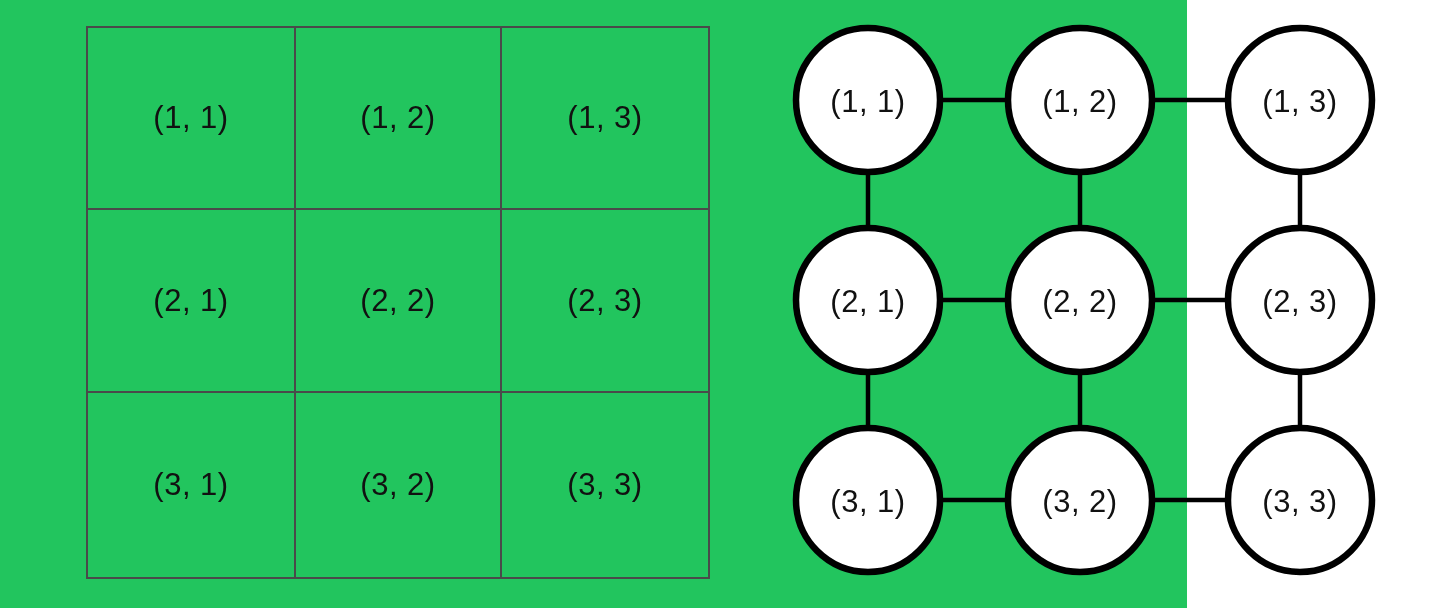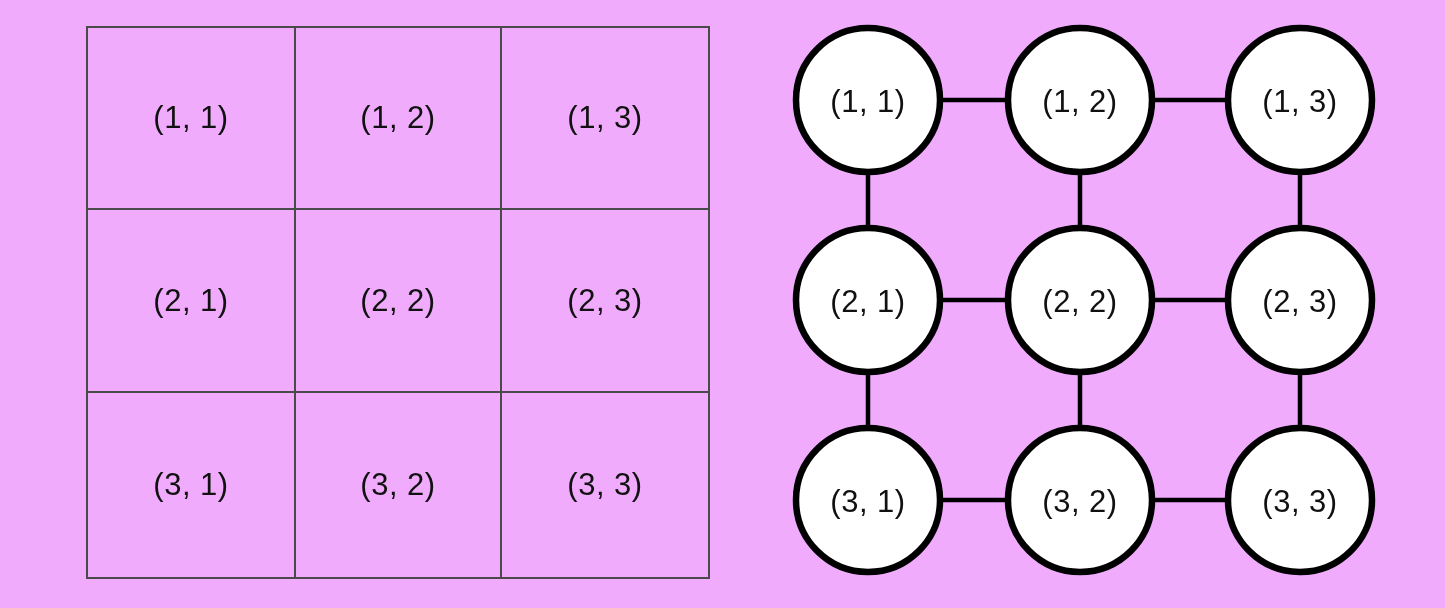--- a/index.html
+++ b/index.html
@@ -8,23 +8,23 @@
     background: #ffffff;
   }
   body {
     width: 1445px;
     height: 608px;
     font-family: "Liberation Sans", sans-serif;
     overflow: hidden;
   }
   #canvas {
     position: relative;
-    width: 1445px;
+    width: 1187px;
     height: 608px;
-    background: #f0abfc;
+    background: #22c55e;
   }
 
   
   #grid-table {
     position: absolute;
     left: 86px;
     top: 26px;
     width: 622px;
     height: 545px;
     border-collapse: collapse;

